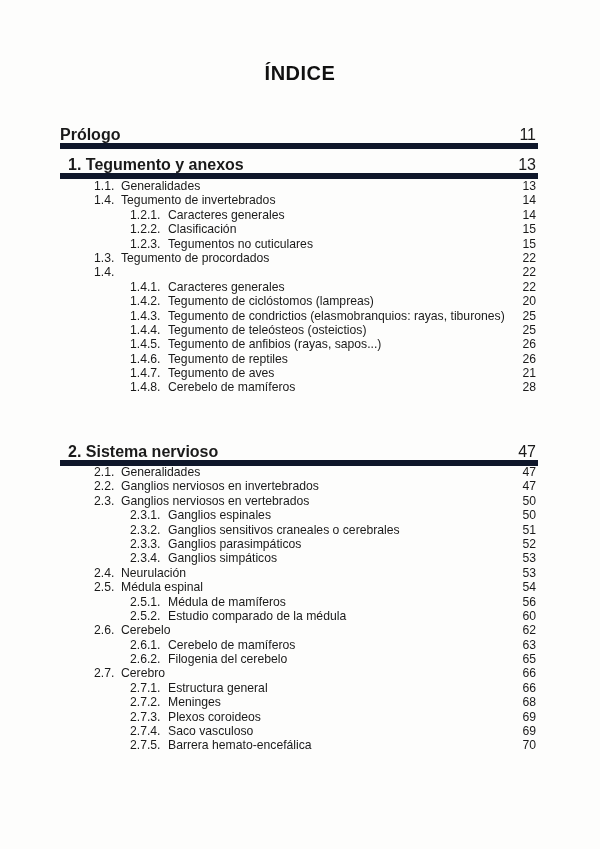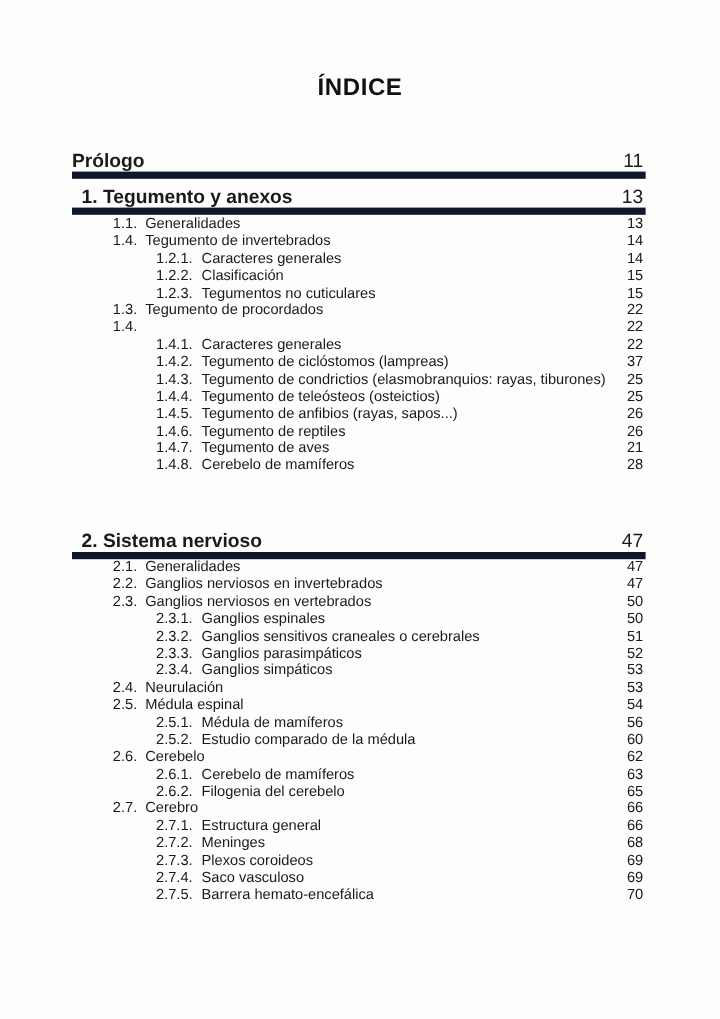--- a/index.html
+++ b/index.html
@@ -77,21 +77,21 @@
         <span class="pg">22</span>
       </div>
       <div class="row l2">
         <span class="num">1.4.1.</span>
         <span class="txt">Caracteres generales</span>
         <span class="pg">22</span>
       </div>
       <div class="row l2">
         <span class="num">1.4.2.</span>
         <span class="txt">Tegumento de ciclóstomos (lampreas)</span>
-        <span class="pg">37</span>
+        <span class="pg">20</span>
       </div>
       <div class="row l2">
         <span class="num">1.4.3.</span>
         <span class="txt">Tegumento de condrictios (elasmobranquios: rayas, tiburones)</span>
         <span class="pg">25</span>
       </div>
       <div class="row l2">
         <span class="num">1.4.4.</span>
         <span class="txt">Tegumento de teleósteos (osteictios)</span>
         <span class="pg">25</span>

